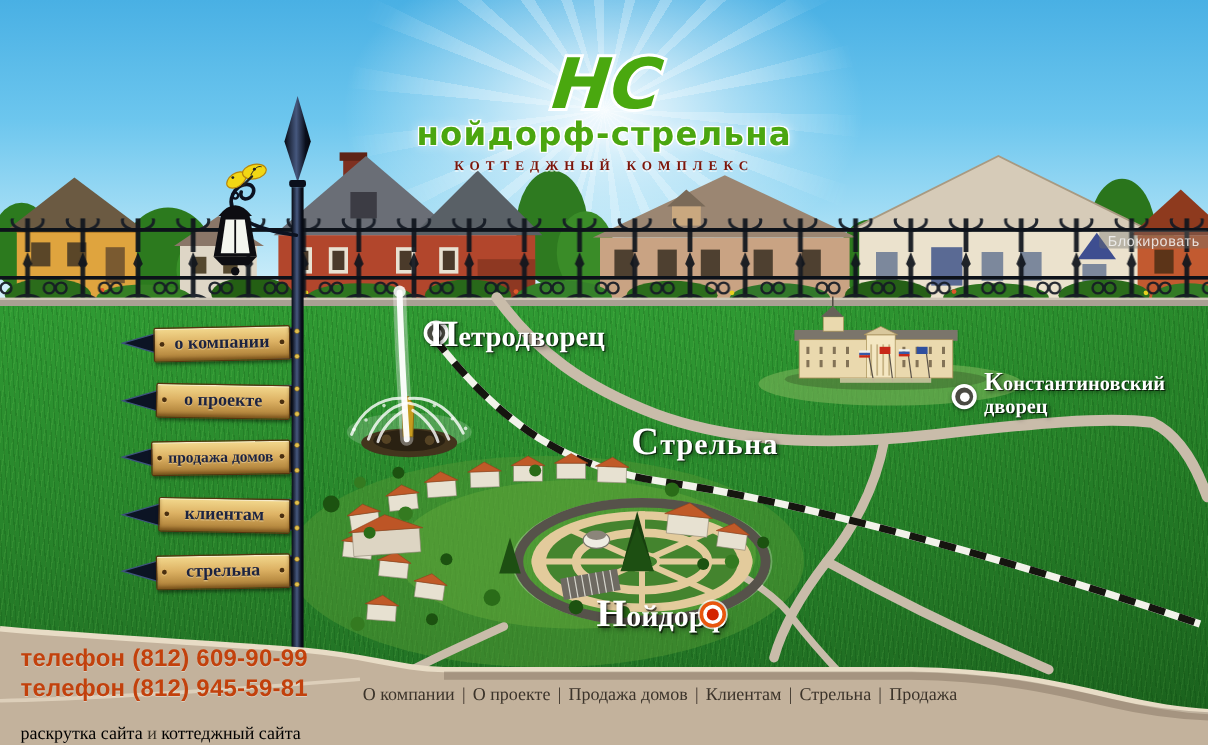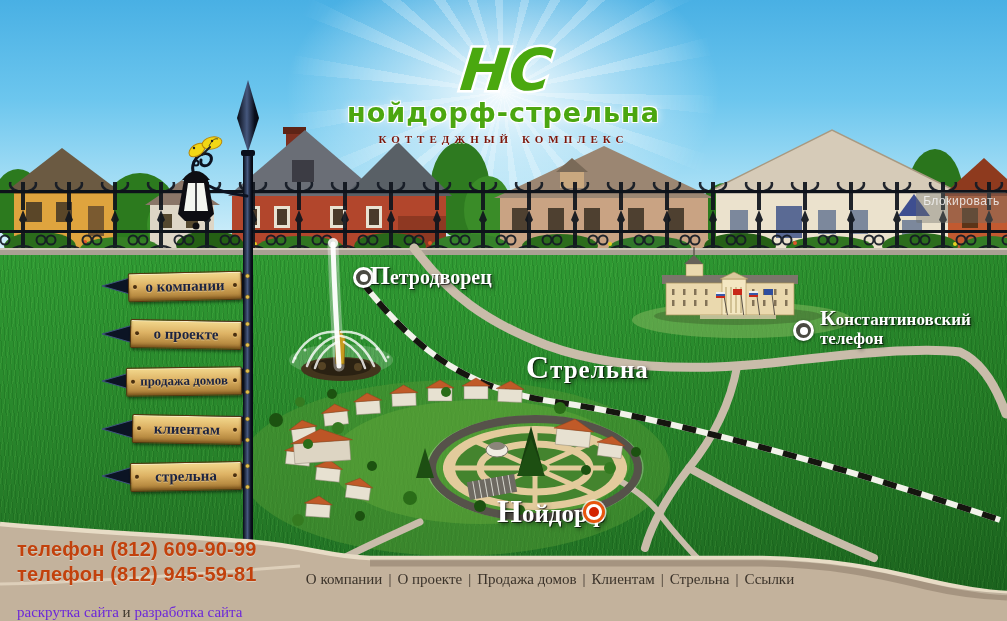--- a/index.html
+++ b/index.html
@@ -32,21 +32,21 @@
       repeating-linear-gradient(86deg,rgba(8,66,8,.18) 0 1px,rgba(0,0,0,0) 1px 4px),
       repeating-linear-gradient(-80deg,rgba(150,230,110,.10) 0 1px,rgba(0,0,0,0) 1px 5px),
       linear-gradient(180deg,#2f9a33 0%,#27822a 55%,#1f6a22 100%);}
 
   svg.layer{position:absolute;left:0;top:0;pointer-events:none;}
 
   
   .map-label{position:absolute;color:#fff;font-family:"Liberation Serif",serif;font-weight:bold;
     text-shadow:1px 1px 0 rgba(0,0,0,.6),2px 2px 4px rgba(0,0,0,.55);white-space:nowrap;}
   .map-label::first-letter{font-size:1.28em;}
-  #lbl-petro{left:370px;top:261px;font-size:20px;}
+  #lbl-petro{left:358px;top:261px;font-size:24px;}
   #lbl-konst{left:820px;top:284px;font-size:17px;line-height:19px;white-space:normal;width:150px;margin-top:25px;}
   #lbl-strelna{left:526px;top:349px;font-size:25px;letter-spacing:1px;}
   #lbl-neudorf{left:497px;top:493px;font-size:25px;}
   .marker{position:absolute;width:15px;height:15px;border:3px solid #fff;border-radius:50%;
     background:#4a4a42;box-shadow:0 1px 3px rgba(0,0,0,.5);}
   .marker::after{content:"";position:absolute;left:3.5px;top:3.5px;width:8px;height:8px;border-radius:50%;background:#fff;}
   .marker-target{position:absolute;width:16px;height:16px;border:3px solid #e8560e;border-radius:50%;
     background:#fff;box-shadow:0 0 0 1.5px rgba(255,255,255,.75);}
   .marker-target::after{content:"";position:absolute;left:3px;top:3px;width:10px;height:10px;border-radius:50%;background:#d42300;}
 
@@ -58,28 +58,28 @@
     text-shadow:0 1px 0 rgba(255,240,200,.4);}
   .sign::before,.sign::after{content:"";position:absolute;top:11px;width:4px;height:4px;border-radius:50%;
     background:#4a2f10;box-shadow:0 1px 0 rgba(255,220,150,.5);}
   .sign::before{left:4px}.sign::after{right:4px}
   .sign-sm{font-size:13px;}
 
   
   .phone{position:absolute;left:17px;font-weight:bold;font-size:20px;color:#c2410c;letter-spacing:.2px;
     text-shadow:0 1px 0 rgba(255,255,255,.35);}
   .copyright,.credits{position:absolute;left:17px;font-family:"Liberation Serif",serif;font-size:15px;color:#3c362c;}
-  .credits a{color:#6d28d9;text-decoration:none;margin-top:43px;}
+  .credits a{color:#000000;text-decoration:none;margin-top:43px;}
   .bottom-nav{position:absolute;left:265px;top:571px;width:570px;text-align:center;
     font-family:"Liberation Serif",serif;font-size:15px;color:#3b332a;}
   .bottom-nav a{color:#3b332a;text-decoration:none;}
   .bottom-nav .sep{margin:0 6px;}
 
   
-  .watermark{position:absolute;left:916px;top:192px;width:91px;height:31px;line-height:19px;text-align:center;
+  .watermark{position:absolute;left:916px;top:192px;width:91px;height:15px;line-height:19px;text-align:center;
     font-size:12px;letter-spacing:.5px;color:rgba(245,245,245,.85);background:rgba(110,112,108,.40);border-radius:2px;}
 </style>
 </head>
 <body>
 
 <div class="page">
 
   <div class="abs sky"></div>
   <div class="abs sun-glow"></div>
   <div class="abs sun-beams"></div>
@@ -403,21 +403,21 @@
           <circle cx="332" cy="394" r="5" fill="#1c5210"></circle>
       </g>
     </g>
   </svg>
 
   <div class="marker" style="left:353px;top:267px"></div>
   <div class="map-label" id="lbl-petro">Петродворец</div>
   <div class="marker" style="left:793px;top:320px"></div>
   <div class="map-label" id="lbl-konst">
     <span style="display:block">Константиновский</span>
-    <span style="display:block">телефон</span>
+    <span style="display:block">дворец</span>
   </div>
   <div class="map-label" id="lbl-strelna">Стрельна</div>
   <div class="map-label" id="lbl-neudorf">Нойдорф</div>
   <div class="marker-target" style="left:583px;top:501px"></div>
 
   <svg class="layer" width="1007" height="621" viewBox="0 0 1007 621">
     <defs>
       <linearGradient id="poleGrad" x1="0" y1="0" x2="1" y2="0">
         <stop offset="0" stop-color="#060a14"></stop>
           <stop offset="0.45" stop-color="#46587e"></stop>
@@ -481,21 +481,21 @@
   <svg class="layer" width="1007" height="621" viewBox="0 0 1007 621">
     <path d="M0,524 C90,532 180,536 255,542 C310,547 330,557 370,558 L760,558 C830,559 875,568 930,581 C960,588 985,592 1007,593 L1007,621 L0,621 Z" fill="#c3b29c"></path>
     <path d="M0,524 C90,532 180,536 255,542 C310,547 330,557 370,558 L760,558 C830,559 875,568 930,581 C960,588 985,592 1007,593" stroke="#e8dcc6" stroke-width="4.5" fill="none"></path>
     <path d="M370,563 L758,563 C828,564 872,573 926,586 C956,593 983,596 1007,597" stroke="#5f503e" stroke-width="7" fill="none" opacity="0.30"></path>
     <path d="M0,584 C90,582 200,574 300,566" stroke="#eee2ce" stroke-width="3" fill="none" opacity="0.6"></path>
   </svg>
 
   <div class="phone" style="top:538px">телефон (812) 609-90-99</div>
   <div class="phone" style="top:563px">телефон (812) 945-59-81</div>
   <div class="credits" style="top:604px">
-    <a href="#">раскрутка сайта</a><span> и </span><a href="#">разработка сайта</a>
+    <a href="#">раскрутка сайта</a><span> и </span><a href="#">коттеджный сайта</a>
   </div>
   <div class="bottom-nav">
-    <a href="#">О компании</a><span class="sep">|</span><a href="#">О проекте</a><span class="sep">|</span><a href="#">Продажа домов</a><span class="sep">|</span><a href="#">Клиентам</a><span class="sep">|</span><a href="#">Стрельна</a><span class="sep">|</span><a href="#">Ссылки</a>
+    <a href="#">О компании</a><span class="sep">|</span><a href="#">О проекте</a><span class="sep">|</span><a href="#">Продажа домов</a><span class="sep">|</span><a href="#">Клиентам</a><span class="sep">|</span><a href="#">Стрельна</a><span class="sep">|</span><a href="#">Продажа</a>
   </div>
 
   <div class="watermark">Блокировать</div>
 
 </div>
 
 </body></html>

